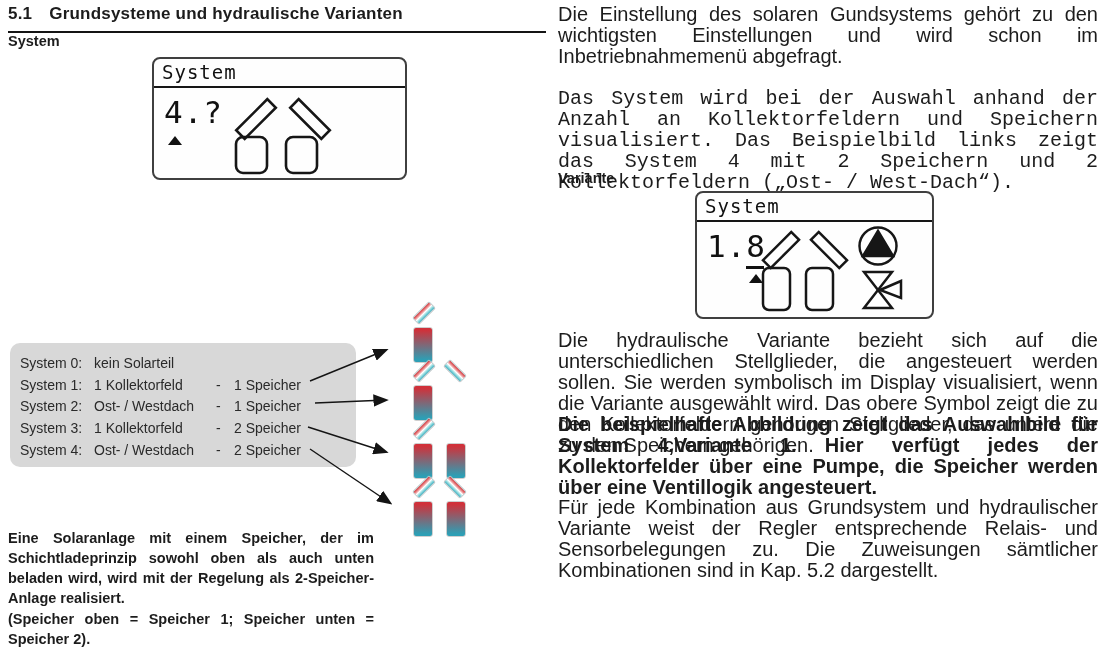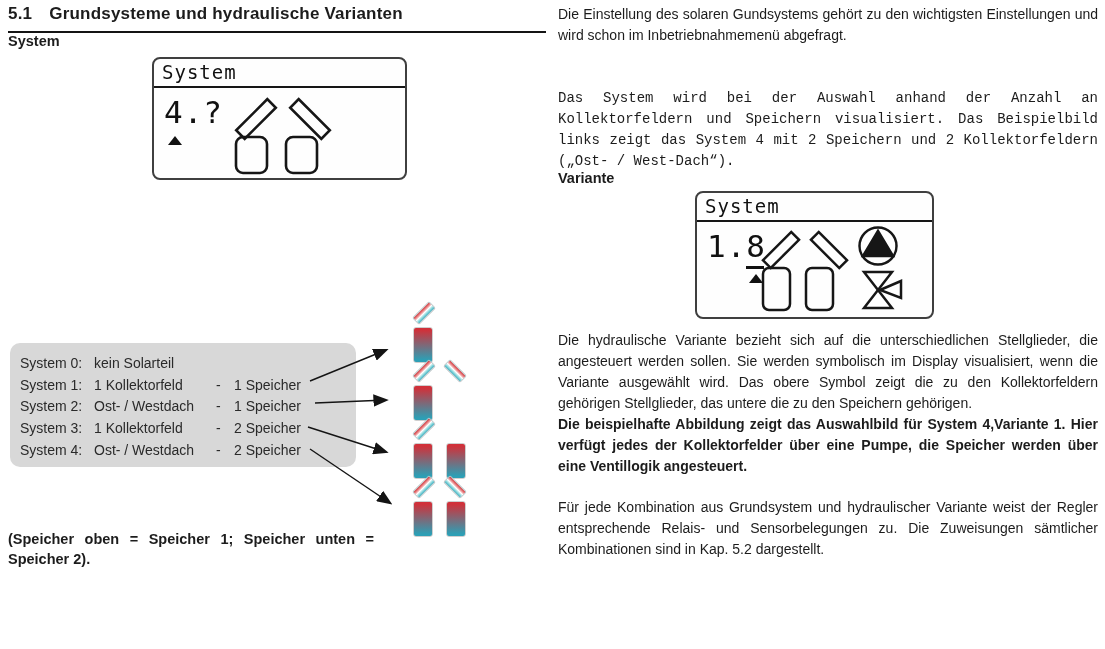--- a/index.html
+++ b/index.html
@@ -10,21 +10,21 @@
   }
   
   .abs{position:absolute;}
   #section-heading{
     left:8px; top:4px; width:538px;
     font-size:17px; font-weight:bold; letter-spacing:.2px;
     padding-bottom:7px; border-bottom:2px solid #141414;
   }
   #section-heading .num{margin-right:17px;}
   .para{
-    font-size:14px; line-height:21px; text-align:justify; color:#1c1c1c;
+    font-size:20px; line-height:21px; text-align:justify; color:#1c1c1c;
   }
   .bold-label{font-size:14.5px; font-weight:bold;}
   #left-para1{left:8px; top:190px; width:538px;}
   #label-system{left:8px; top:33px;}
   #label-variante{left:558px; top:170px;}
   #right-para1{left:558px; top:4px;  width:540px;}
   #right-para2{left:558px; top:46px; width:540px;}
   #right-para3{left:558px; top:88px; width:540px;font-family:Liberation Mono, monospace;}
   #right-para4{left:558px; top:330px; width:540px;}
   #right-para5{left:558px; top:414px; width:540px;font-weight:bold;}
@@ -210,20 +210,21 @@
           </div>
         </div>
         <div class="tanks-row">
           <div class="tank"></div>
           <div class="tank"></div>
         </div>
       </div>
   </div>
 
   <div id="note-bold" class="abs">
+    <div class="p1">Eine Solaranlage mit einem Speicher, der im Schichtladeprinzip sowohl oben als auch unten beladen wird, wird mit der Regelung als 2-Speicher-Anlage realisiert.</div>
     <div class="p2">(Speicher oben = Speicher 1; Speicher unten = Speicher 2).</div>
   </div>
 
   <div id="right-para1" class="abs para">Die Einstellung des solaren Gundsystems gehört zu den wichtigsten Einstellungen und wird schon im Inbetriebnahmemenü abgefragt.</div>
   <div id="right-para3" class="abs para">Das System wird bei der Auswahl anhand der Anzahl an Kollektorfeldern und Speichern visualisiert. Das Beispielbild links zeigt das System 4 mit 2 Speichern und 2 Kollektorfeldern („Ost- / West-Dach“).</div>
 
   <div id="label-variante" class="abs bold-label">Variante</div>
 
   <div id="display2" class="lcd">
     <div class="lcd-title">System</div>

